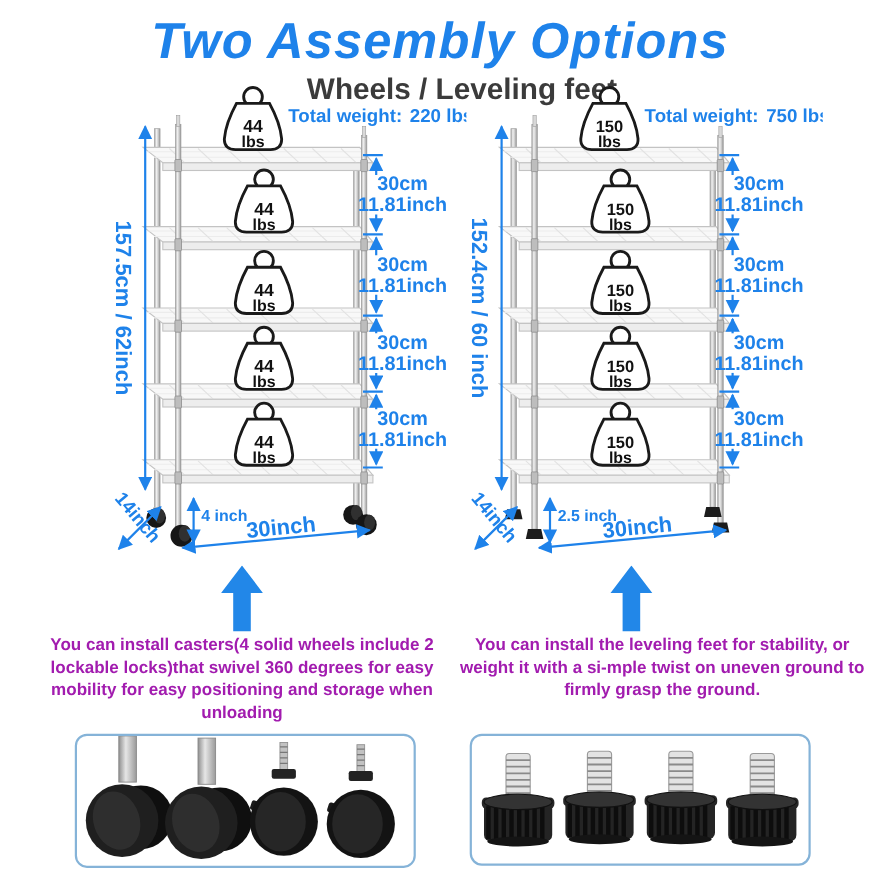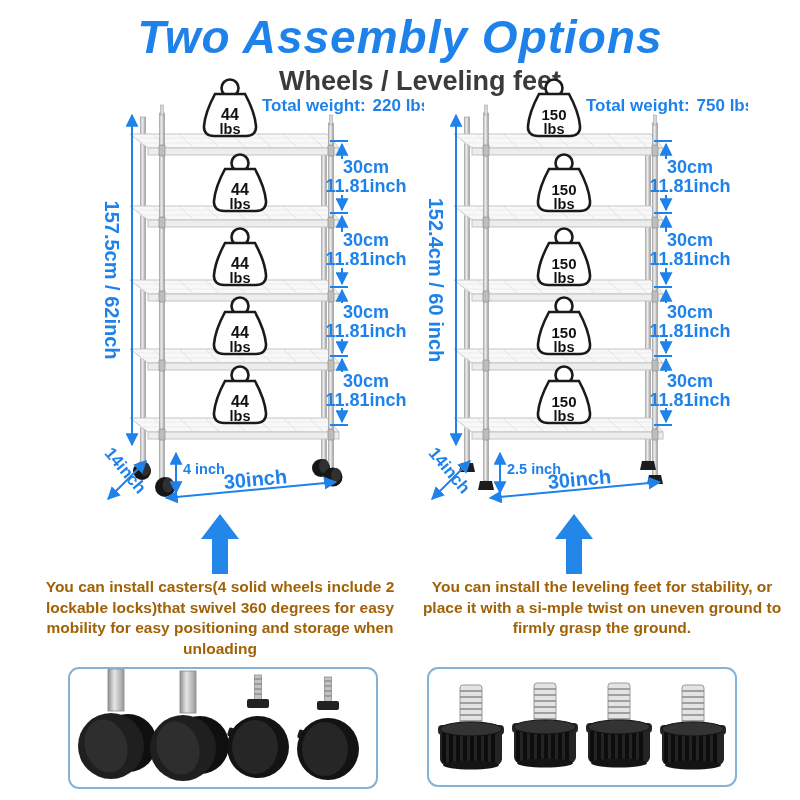--- a/index.html
+++ b/index.html
@@ -3,21 +3,21 @@
 <meta charset="utf-8">
 <style>
   html,body{margin:0;padding:0;background:#fff;}
   body{width:800px;height:800px;position:relative;overflow:hidden;
        font-family:"Liberation Sans",sans-serif;}
   .abs{position:absolute;}
   .title{top:10px;left:0;right:0;text-align:center;
          font-size:46px;font-weight:bold;font-style:italic;color:#1e82ea;letter-spacing:1px;}
   .subtitle{top:66px;left:0;right:0;padding-left:40px;text-align:center;
             font-size:27px;font-weight:bold;color:#3b3b3b;}
-  .para{top:577px;font-size:15.5px;font-weight:bold;color:#a16207;
+  .para{top:577px;font-size:15.5px;font-weight:bold;color:#a21caf;
         text-align:center;line-height:1.33;}
   .para.left{left:30px;width:380px;}
   .para.right{left:410px;width:384px;}
   .photo-box{border:2px solid #85b3d8;border-radius:11px;background:#fff;}
   svg text{font-family:"Liberation Sans",sans-serif;font-weight:bold;}
   .dim{fill:#1e82ea;}
   .dimline{stroke:#1e82ea;stroke-width:2;fill:none;}
 </style>
 </head>
 <body>
@@ -236,21 +236,21 @@
 </svg>
 
 <svg class="abs" style="left:200px;top:514px" width="40" height="60" viewBox="0 0 40 60">
   <polygon points="20,0 39,25 28,25 28,60 12,60 12,25 1,25" fill="#2287e8"></polygon>
 </svg>
 <svg class="abs" style="left:554px;top:514px" width="40" height="60" viewBox="0 0 40 60">
   <polygon points="20,0 39,25 28,25 28,60 12,60 12,25 1,25" fill="#2287e8"></polygon>
 </svg>
 
 <div class="abs para left">You can install casters(4 solid wheels include 2 lockable locks)that swivel 360 degrees for easy mobility for easy positioning and storage when unloading</div>
-<div class="abs para right">You can install the leveling feet for stability, or place it with a si-mple twist on uneven ground to firmly grasp the ground.</div>
+<div class="abs para right">You can install the leveling feet for stability, or weight it with a si-mple twist on uneven ground to firmly grasp the ground.</div>
 
 <div class="abs photo-box" style="left:68px;top:667px;width:306px;height:118px">
   <svg width="306" height="118" viewBox="0 0 306 118">
     <defs>
       <linearGradient id="stemG" x1="0" y1="0" x2="1" y2="0">
         <stop offset="0" stop-color="#8f8f8f"></stop>
           <stop offset="0.4" stop-color="#e6e6e6"></stop>
           <stop offset="1" stop-color="#9a9a9a"></stop>
       </linearGradient>
       <g id="castA">

